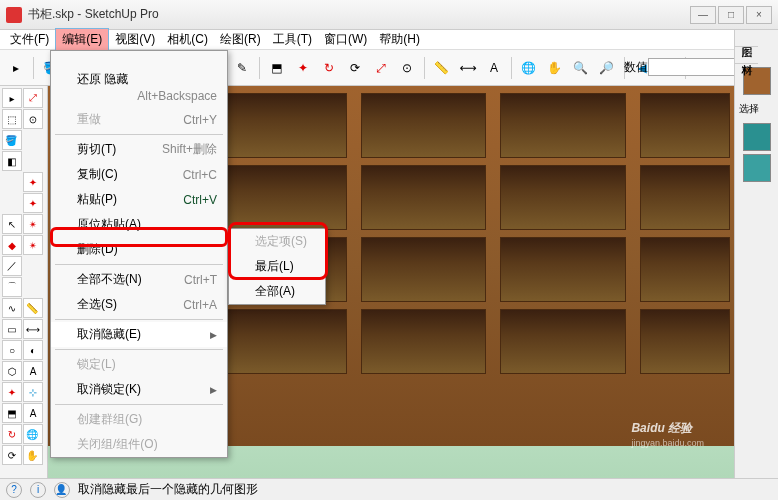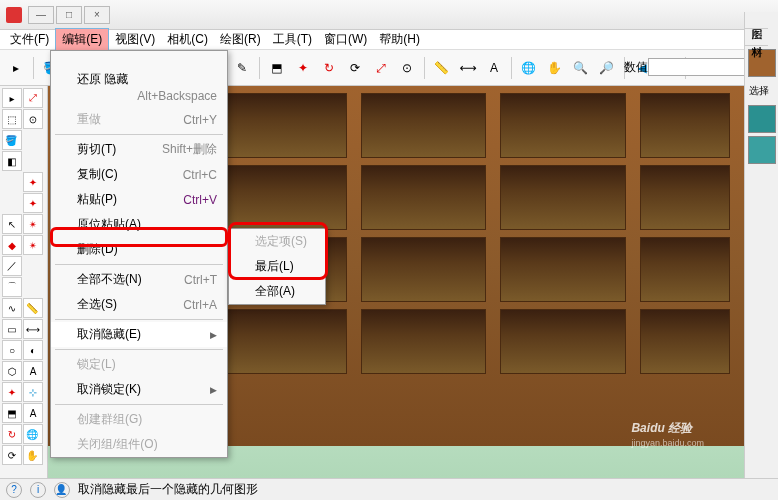--- a/index.html
+++ b/index.html
@@ -17,21 +17,21 @@
 .tsep{width:1px;height:22px;background:#ccc;margin:0 3px}
 .measure{position:absolute;right:10px;top:8px;display:flex;align-items:center;}
 .measure input{width:120px;height:18px;border:1px solid #aaa;padding:0 4px}
 .main{position:absolute;top:86px;left:0;right:34px;bottom:22px;display:flex}
 .lefttools{width:48px;background:#f4f4f4;border-right:1px solid #ccc;display:flex;flex-direction:column;flex-wrap:wrap;align-content:flex-start;padding:2px;gap:1px}
 .ltbtn{width:20px;height:20px;border:1px solid #ccc;background:#fff;display:flex;align-items:center;justify-content:center;font-size:10px}
 .viewport{flex:1;position:relative;overflow:hidden;background:#e8f4e8}
 .floor{position:absolute;bottom:0;left:0;right:0;height:140px;background:linear-gradient(to bottom,#c8e8d0,#b0d8b8)}
 .shelf{position:absolute;top:0;left:0;right:0;height:360px;background:linear-gradient(to bottom,#a0632e 0%,#8b5a2b 50%,#7a4a20 100%)}
 .shelfcell{position:absolute;background:linear-gradient(to bottom,#3a2010 0%,#5a3a1a 40%,#7a5a2a 100%);border:1px solid #4a2a10}
-.rightpanel{position:absolute;top:12px;right:0;width:34px;background:#f0f0f0;border-left:1px solid #ccc;bottom:22px}
+.rightpanel{position:absolute;top:30px;right:0;width:44px;background:#f0f0f0;border-left:1px solid #ccc;bottom:22px}
 .rtab{writing-mode:vertical-rl;padding:8px 4px;border-bottom:1px solid #ccc;font-size:11px;text-align:center}
 .rswatch{width:28px;height:28px;margin:3px auto;border:1px solid #888}
 .statusbar{position:absolute;bottom:0;left:0;right:0;height:22px;background:#f0f0f0;border-top:1px solid #ccc;display:flex;align-items:center;padding:0 6px;gap:8px}
 .sbtn{width:16px;height:16px;border:1px solid #aaa;border-radius:8px;display:flex;align-items:center;justify-content:center;font-size:10px;color:#06c}
 .dropdown{position:absolute;top:50px;left:50px;width:178px;background:#f8f8f8;border:1px solid #999;box-shadow:2px 2px 6px rgba(0,0,0,.3);z-index:100}
 .ditem{padding:4px 10px 4px 26px;display:flex;justify-content:space-between;align-items:center;position:relative}
 .ditem.disabled{color:#aaa}
 .ditem.hl{background:#fff}
 .dsep{height:1px;background:#ccc;margin:2px 4px}
 .ditem .arrow{font-size:9px;color:#666}
@@ -39,20 +39,21 @@
 .redbox1{position:absolute;top:227px;left:50px;width:178px;height:20px;border:3px solid #e00;border-radius:6px;z-index:200;pointer-events:none}
 .redbox2{position:absolute;top:222px;left:228px;width:100px;height:58px;border:3px solid #e00;border-radius:8px;z-index:200;pointer-events:none}
 .watermark{position:absolute;bottom:30px;right:40px;color:rgba(255,255,255,.8);font-size:22px;font-weight:bold;font-style:italic;z-index:50}
 .watermark small{font-size:9px;display:block;color:rgba(255,255,255,.6);font-style:normal;font-weight:normal}
 </style>
 </head>
 <body>
 
 <div class="titlebar">
   <div class="icon"></div>
+  <div class="title">书柜.skp - SketchUp Pro</div>
   <div class="winbtns">
     <div class="winbtn">—</div>
     <div class="winbtn">□</div>
     <div class="winbtn">×</div>
   </div>
 </div>
 
 <div class="menubar">
   <span>文件(F)</span>
   <span class="active">编辑(E)</span>
@@ -197,21 +198,21 @@
     <div class="ditem">
       <span>剪切(T)</span>
       <span style="color: rgb(136, 136, 136);">Shift+删除</span>
     </div>
     <div class="ditem">
       <span>复制(C)</span>
       <span style="color: rgb(136, 136, 136);">Ctrl+C</span>
     </div>
     <div class="ditem">
       <span>粘贴(P)</span>
-      <span style="color: #701a75; text-align: right;">Ctrl+V</span>
+      <span style="color: #14532d; text-align: right;">Ctrl+V</span>
     </div>
     <div class="ditem">
       <span>原位粘贴(A)</span>
     </div>
     <div class="ditem">
       <span>删除(D)</span>
     </div>
     <div class="dsep"></div>
     <div class="ditem">
       <span>全部不选(N)</span>

